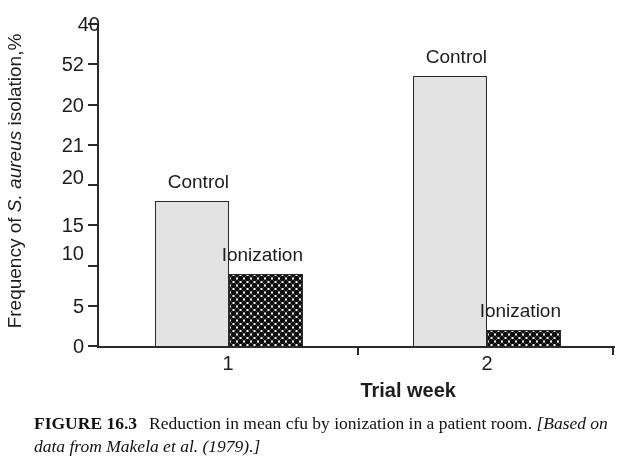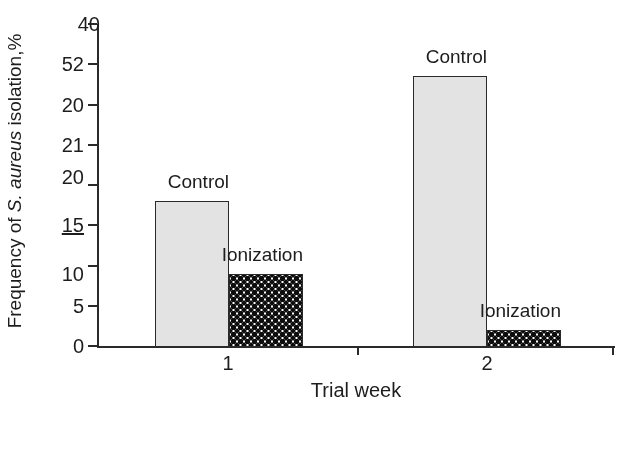--- a/index.html
+++ b/index.html
@@ -27,21 +27,21 @@
   .bar.ionization{
     background-color:#ffffff;
     background-image:
       radial-gradient(circle, #0d0d0d 2.4px, transparent 2.5px),
       radial-gradient(circle, #0d0d0d 2.4px, transparent 2.5px);
     background-size:7px 7px;
     background-position:0 0, 3.5px 3.5px;
   }
   
   .x-cat-label{position:absolute;top:352px;width:60px;text-align:center;font-size:20px;}
-  .x-axis-title{position:absolute;left:256px;top:379px;width:200px;text-align:center;font-size:20px;}
+  .x-axis-title{position:absolute;left:256px;top:379px;width:200px;text-align:right;font-size:20px;font-weight:bold;}
   .y-axis-title{
     position:absolute;left:-155px;top:168px;width:340px;height:26px;line-height:26px;
     text-align:center;font-size:19px;transform:rotate(-90deg);white-space:nowrap;
   }
   .y-axis-title .it{font-style:italic;}
   
   .caption{
     position:absolute;left:34px;top:412px;width:592px;
     font-family:"Liberation Serif", serif;font-size:17.5px;line-height:23px;color:#111;
   }
@@ -54,23 +54,23 @@
 <div id="figure">
 
   <div class="y-axis-line"></div>
   <div class="x-axis-line"></div>
   <div>
       <div class="y-tick" style="left: 88px; top: 345px;"></div>
       <div class="y-tick-label" style="left: 36px; top: 335px;">0</div>
       <div class="y-tick" style="left: 88px; top: 304.75px;"></div>
       <div class="y-tick-label" style="left: 36px; top: 294.75px;">5</div>
       <div class="y-tick" style="left: 88px; top: 264.5px;"></div>
-      <div class="y-tick-label" style="left: 36px; top: 263px;">10</div>
+      <div class="y-tick-label" style="left: 36px; top: 242px;">10</div>
       <div class="y-tick" style="left: 88px; top: 224.25px;"></div>
-      <div class="y-tick-label" style="left: 36px; top: 214.25px; text-decoration: underline;">15</div>
+      <div class="y-tick-label" style="left: 36px; top: 214.25px;">15</div>
       <div class="y-tick" style="left: 88px; top: 184px;"></div>
       <div class="y-tick-label" style="left: 36px; top: 166px;">20</div>
       <div class="y-tick" style="left: 88px; top: 143.75px;"></div>
       <div class="y-tick-label" style="left: 36px; top: 133.75px;">21</div>
       <div class="y-tick" style="left: 88px; top: 103.5px;"></div>
       <div class="y-tick-label" style="left: 36px; top: 93.5px;">20</div>
       <div class="y-tick" style="left: 88px; top: 63.25px;"></div>
       <div class="y-tick-label" style="left: 36px; top: 53.25px;">52</div>
       <div class="y-tick" style="left: 88px; top: 23px;"></div>
       <div class="y-tick-label" style="left: 52px; top: 13px;">40</div>
@@ -95,14 +95,18 @@
     <div class="bar-label">Ionization</div>
     <div class="bar ionization" style="height: 16.1px;"></div>
   </div>
 
   <div class="x-cat-label" style="left:198px;">1</div>
   <div class="x-cat-label" style="left:457px;">2</div>
 
   <div class="x-axis-title">Trial week</div>
   <div class="y-axis-title"><span>Frequency of </span><span class="it">S. aureus</span><span> isolation,%</span></div>
 
+  <div class="caption">
+    <span class="fig-label">FIGURE 16.3</span><span>Reduction in mean cfu by ionization in a patient room.</span>
+    <span class="citation">[Based on data from Makela et al. (1979).]</span>
+  </div>
 
 </div>
 
 </body></html>

